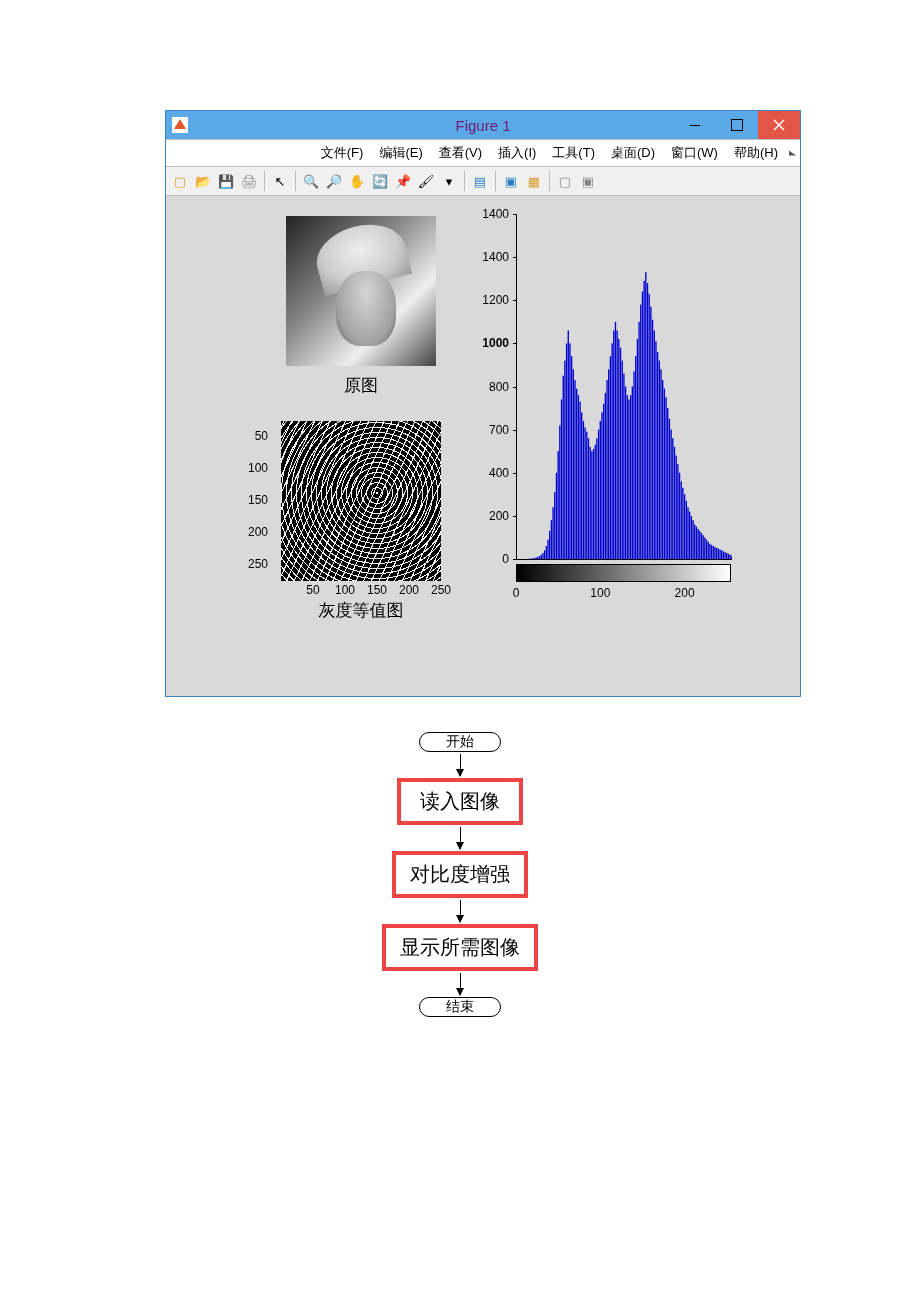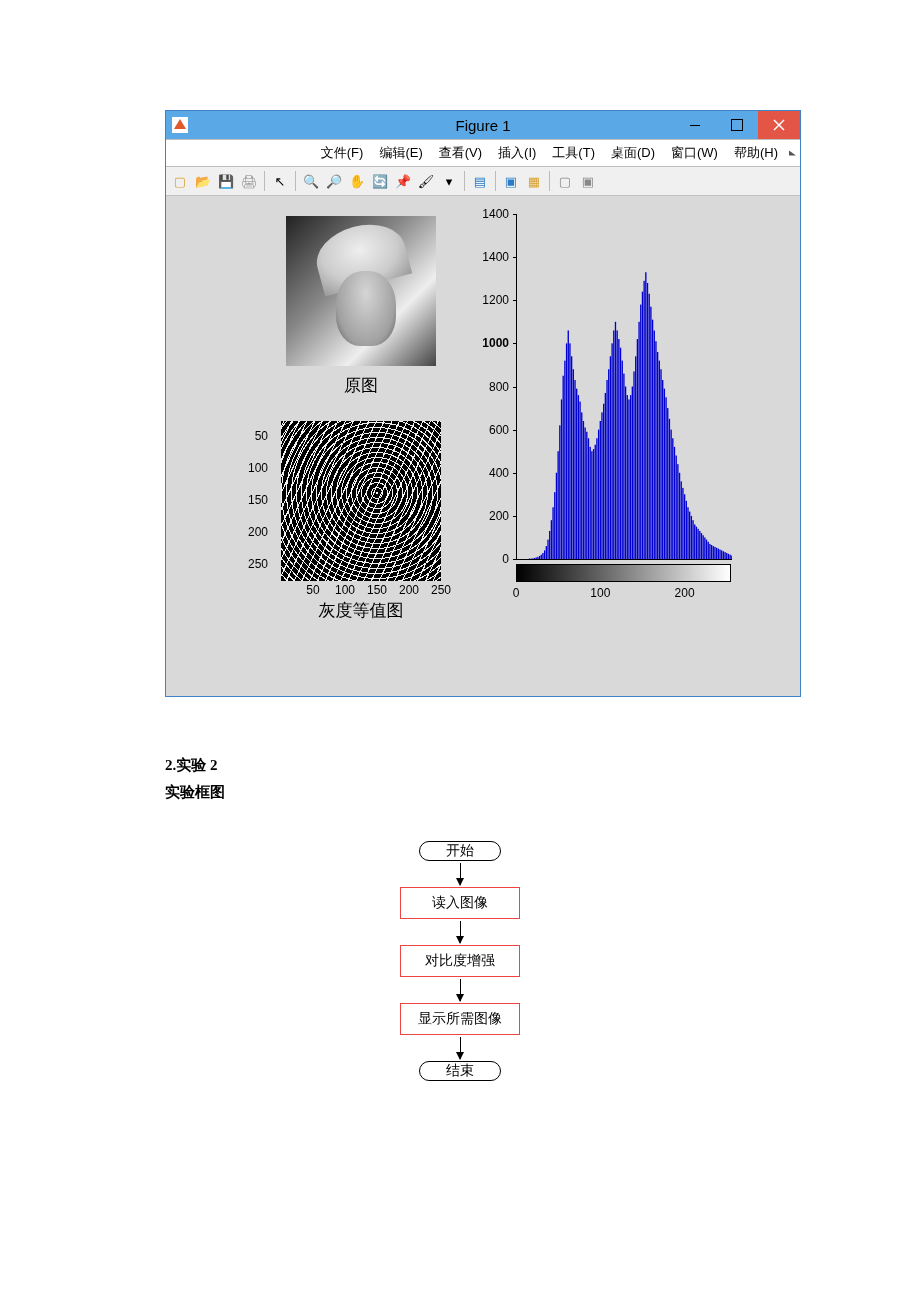--- a/index.html
+++ b/index.html
@@ -41,21 +41,21 @@
     width:0;height:0;
     border-left:6px solid transparent;
     border-right:6px solid transparent;
     border-bottom:10px solid #e05a2b;
   }
   .titlebar .ftitle {
     position: absolute;
     left: 0; right: 0;
     text-align: center;
     font-size: 15px;
-    color: #000000;
+    color: #701a75;
   }
   .titlebar .winbtns {
     position: absolute;
     right: 0; top: 0;
     height: 100%;
     display: flex;
   }
   .winbtn {
     width: 42px;
     height: 28px;
@@ -237,23 +237,23 @@
   }
 
   
   .flowchart {
     margin-top: 35px;
     display:flex;
     flex-direction:column;
     align-items:center;
   }
   .fbox {
-    border:1px solid #ef4444;
+    border:4px solid #ef4444;
     padding: 6px 14px;
-    font-size:14px;
+    font-size:20px;
     background:#fff;
     text-align:center;
     min-width: 90px;
   }
   .fterm {
     border:1px solid #000;
     border-radius: 22px;
     padding: 0 26px;
     font-size:14px;
     background:#fff;
@@ -396,21 +396,21 @@
           <div class="cap">灰度等值图</div>
         </div>
       </div>
 
       <div class="sp2">
         <div class="histwrap">
           <div class="h-yticks">
               <span class="h-ytick" style="top: 345px;">0</span>
               <span class="h-ytick" style="top: 301.875px;">200</span>
               <span class="h-ytick" style="top: 258.75px;">400</span>
-              <span class="h-ytick" style="top: 215.625px;">600</span>
+              <span class="h-ytick" style="top: 215.625px;">700</span>
               <span class="h-ytick" style="top: 172.5px;">800</span>
               <span class="h-ytick" style="top: 129.375px; font-weight: bold;">1000</span>
               <span class="h-ytick" style="top: 86.25px;">1200</span>
               <span class="h-ytick" style="top: 43.125px;">1400</span>
               <span class="h-ytick" style="top: 0px;">1400</span>
             </div>
           <div class="h-plot">
             <svg id="histsvg" width="215" height="345">
                 <rect x="0" y="345" width="1.34375" height="0" fill="#0000d0"></rect>
                 <rect x="1.6862745098039216" y="345" width="1.34375" height="0" fill="#0000d0"></rect>
@@ -556,24 +556,20 @@
               <span class="h-xtick" style="left: 0px;">0</span>
               <span class="h-xtick" style="left: 84.3137px;">100</span>
               <span class="h-xtick" style="left: 168.627px;">200</span>
             </div>
         </div>
       </div>
 
     </div>
   </div>
 
-  <div class="doctext">
-    <div>2.实验 2</div>
-    <div>实验框图</div>
-  </div>
 
   <div class="flowchart">
     <div class="fterm">开始</div>
     <div class="arrow"></div>
     <div class="fbox">读入图像</div>
     <div class="arrow"></div>
     <div class="fbox">对比度增强</div>
     <div class="arrow"></div>
     <div class="fbox">显示所需图像</div>
     <div class="arrow"></div>

